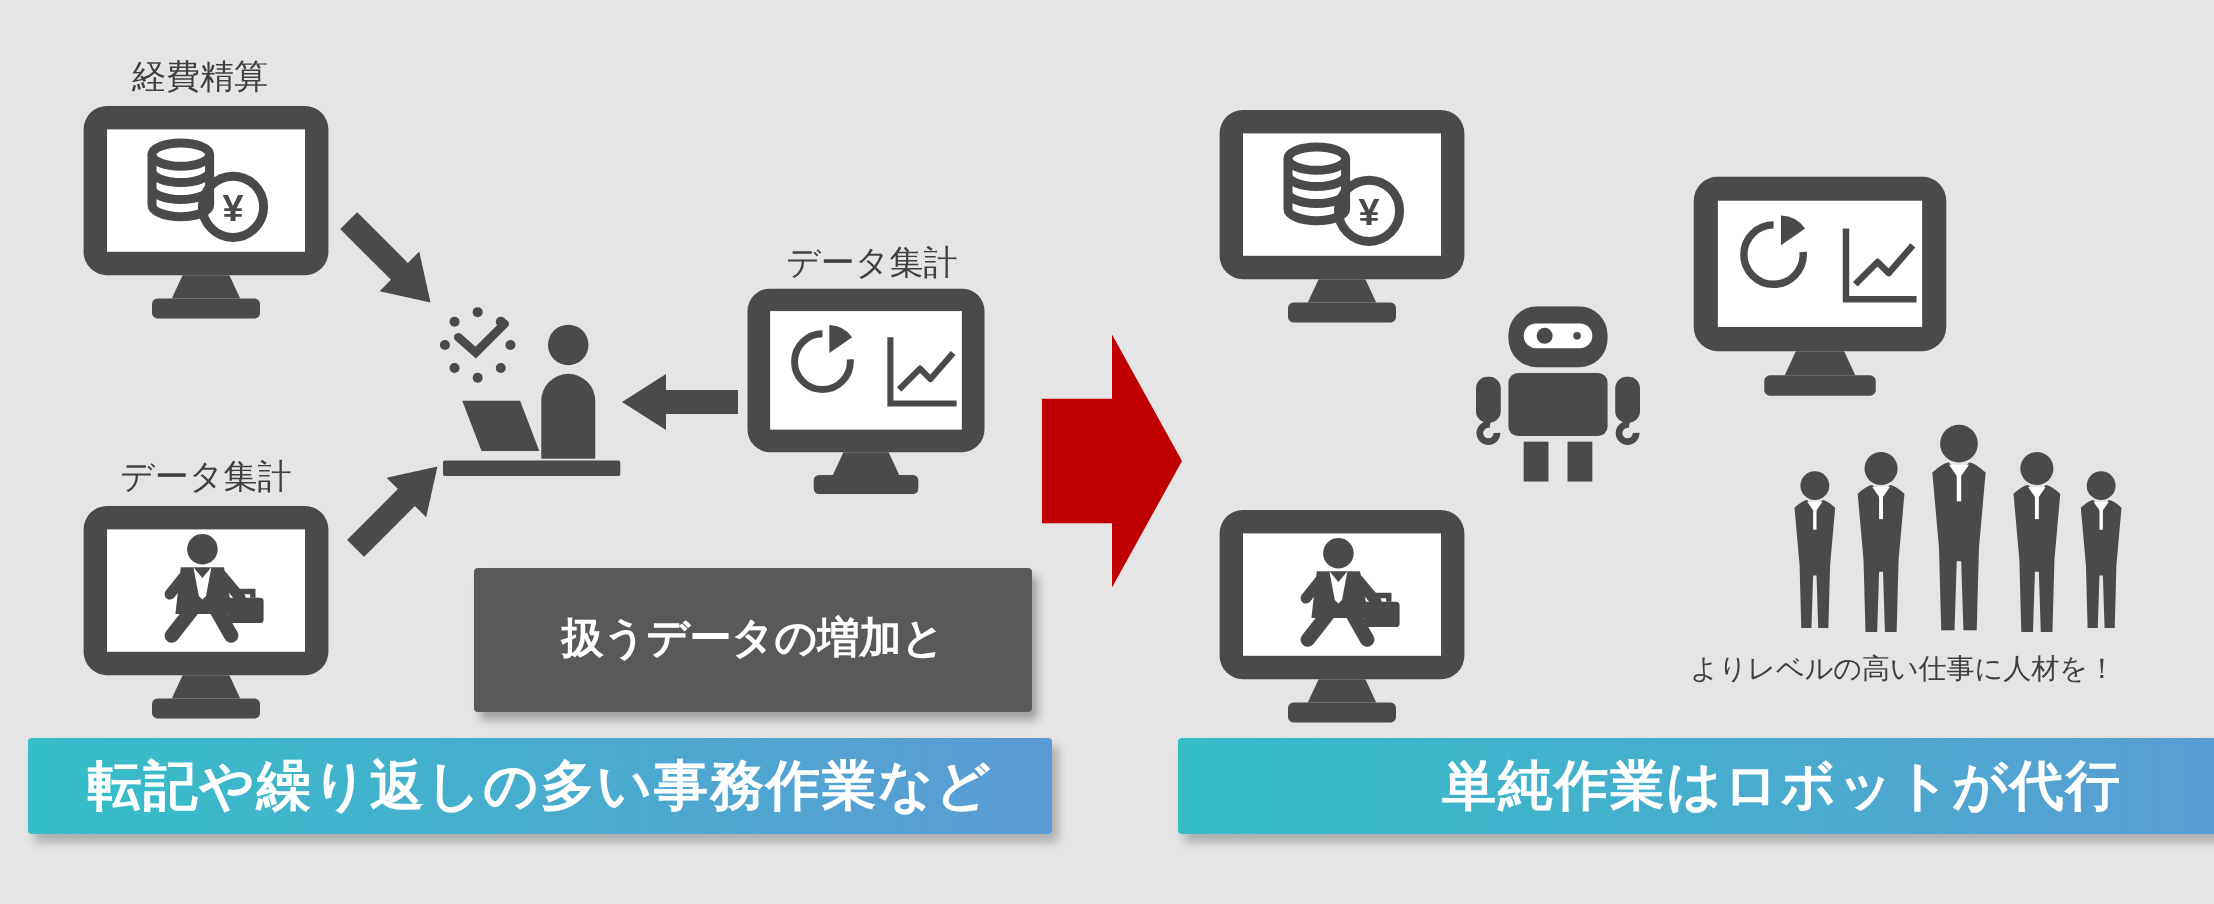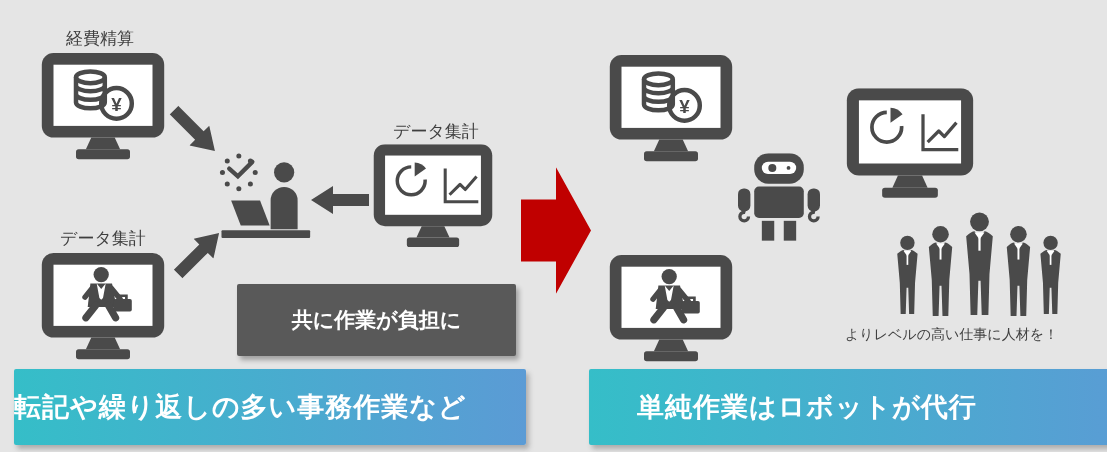--- a/index.html
+++ b/index.html
@@ -21,23 +21,23 @@
   .coin-yen{font:bold 21px "Liberation Sans","DejaVu Sans",sans-serif;fill:var(--icon-gray);}
   .mon-label{font-size:17px;color:var(--label-text);white-space:nowrap;}
   .note-box{
     left:237px;top:284px;width:279px;height:72px;
     background:var(--note-box-bg);border-radius:2px;
     display:flex;flex-direction:column;align-items:center;justify-content:center;
     color:#fff;font-size:21px;font-weight:bold;line-height:1.45;
     box-shadow:3px 4px 5px rgba(0,0,0,.30);
   }
   .banner{
-    top:369px;height:76px;border-radius:2px;
+    top:369px;height:48px;border-radius:2px;
     background:linear-gradient(90deg,var(--banner-start),var(--banner-end));
-    display:flex;align-items:center;justify-content:flex-start;
+    display:flex;align-items:center;justify-content:center;
     color:var(--banner-text);font-size:27px;font-weight:bold;letter-spacing:1px;
     box-shadow:3px 4px 5px rgba(90,90,90,.40);
     white-space:nowrap;
   }
   .banner.before{left:14px;width:512px;}
   .banner.after{left:589px;width:508px;padding-left:48px;}
   .hint{left:845px;top:326px;width:256px;text-align:left;font-size:14px;color:var(--label-text);white-space:nowrap;}
   .rot45{transform:rotate(45deg);}
   .rotm45{transform:rotate(-45deg);}
   .rot180{transform:rotate(180deg);}
@@ -176,21 +176,21 @@
       </svg>
   </div>
 
   <div class="abs" style="left:208px;top:152px">
     <svg width="106" height="92" viewBox="0 0 110 95">
       <use href="#sym-worker"></use>
     </svg>
   </div>
 
   <div class="abs note-box">
-    <div>共に作業が負担に</div>
+    <div>扱うデータの増加と</div>
   </div>
 
   <div class="abs banner before">
     <span>転記や繰り返しの多い事務作業など</span>
   </div>
 
   <div class="abs" style="left:521px;top:166px">
     <svg width="70" height="129" viewBox="0 0 72 130">
       <use href="#sym-red-arrow"></use>
     </svg>

